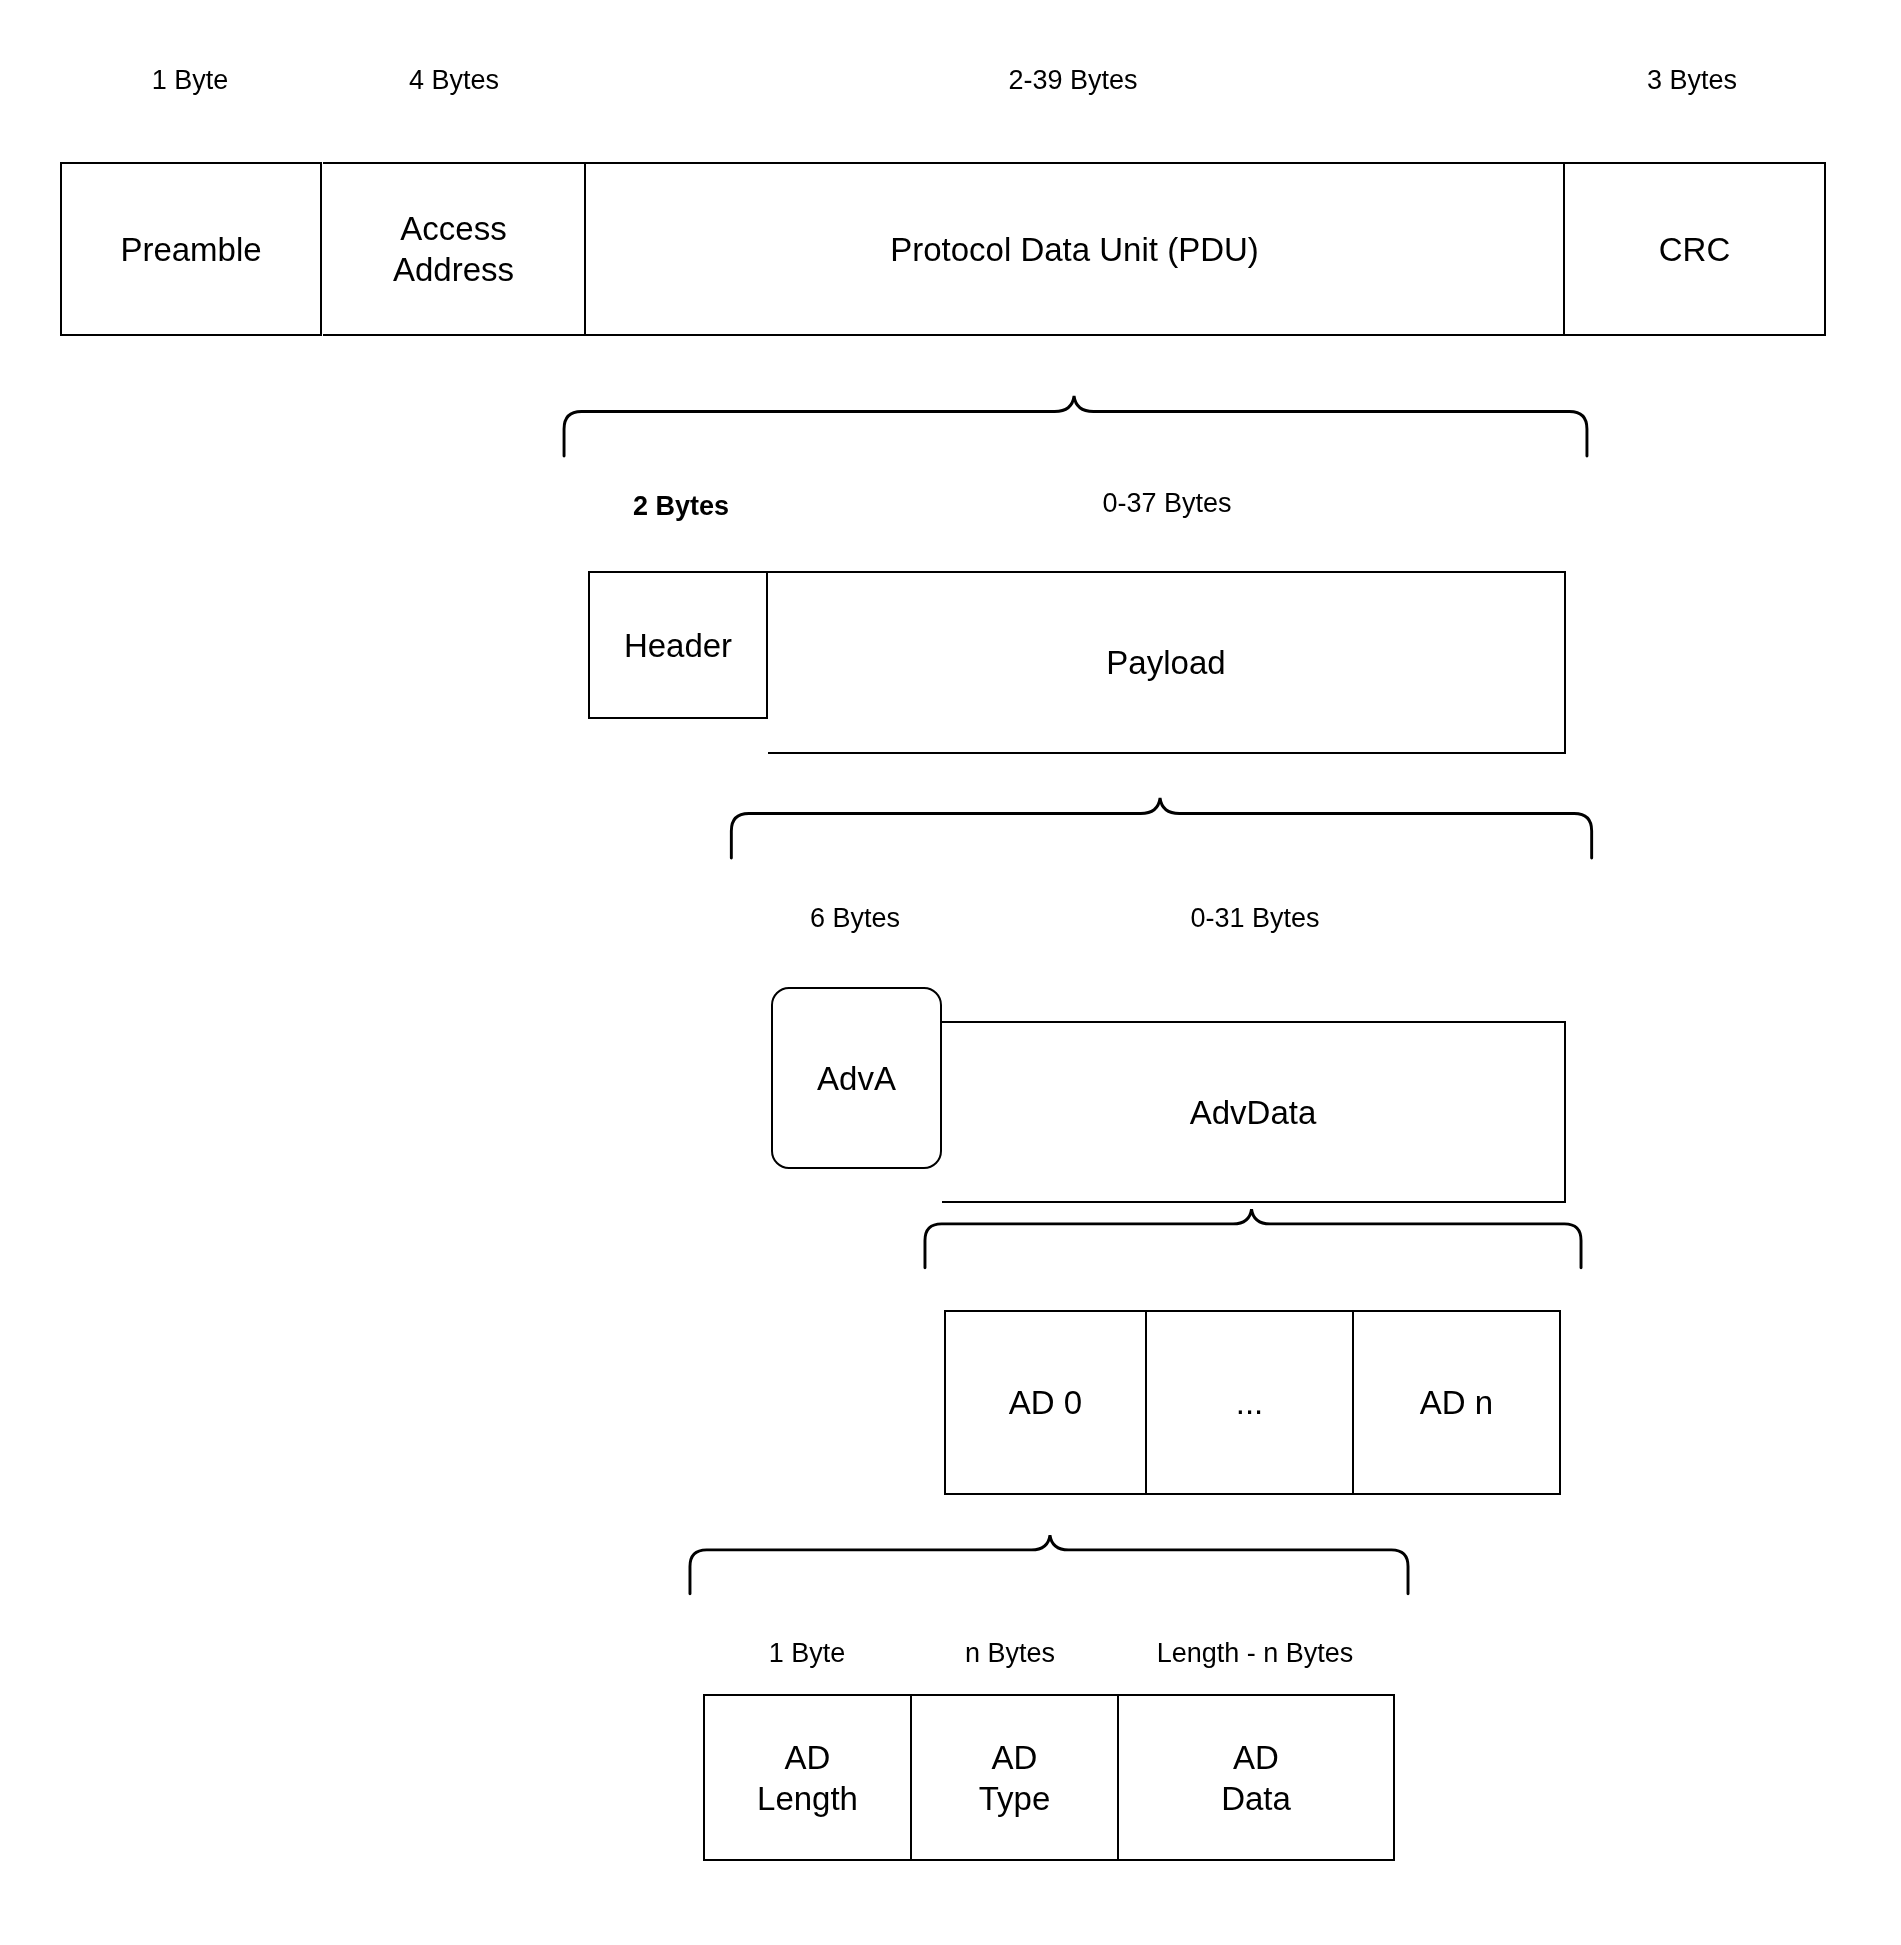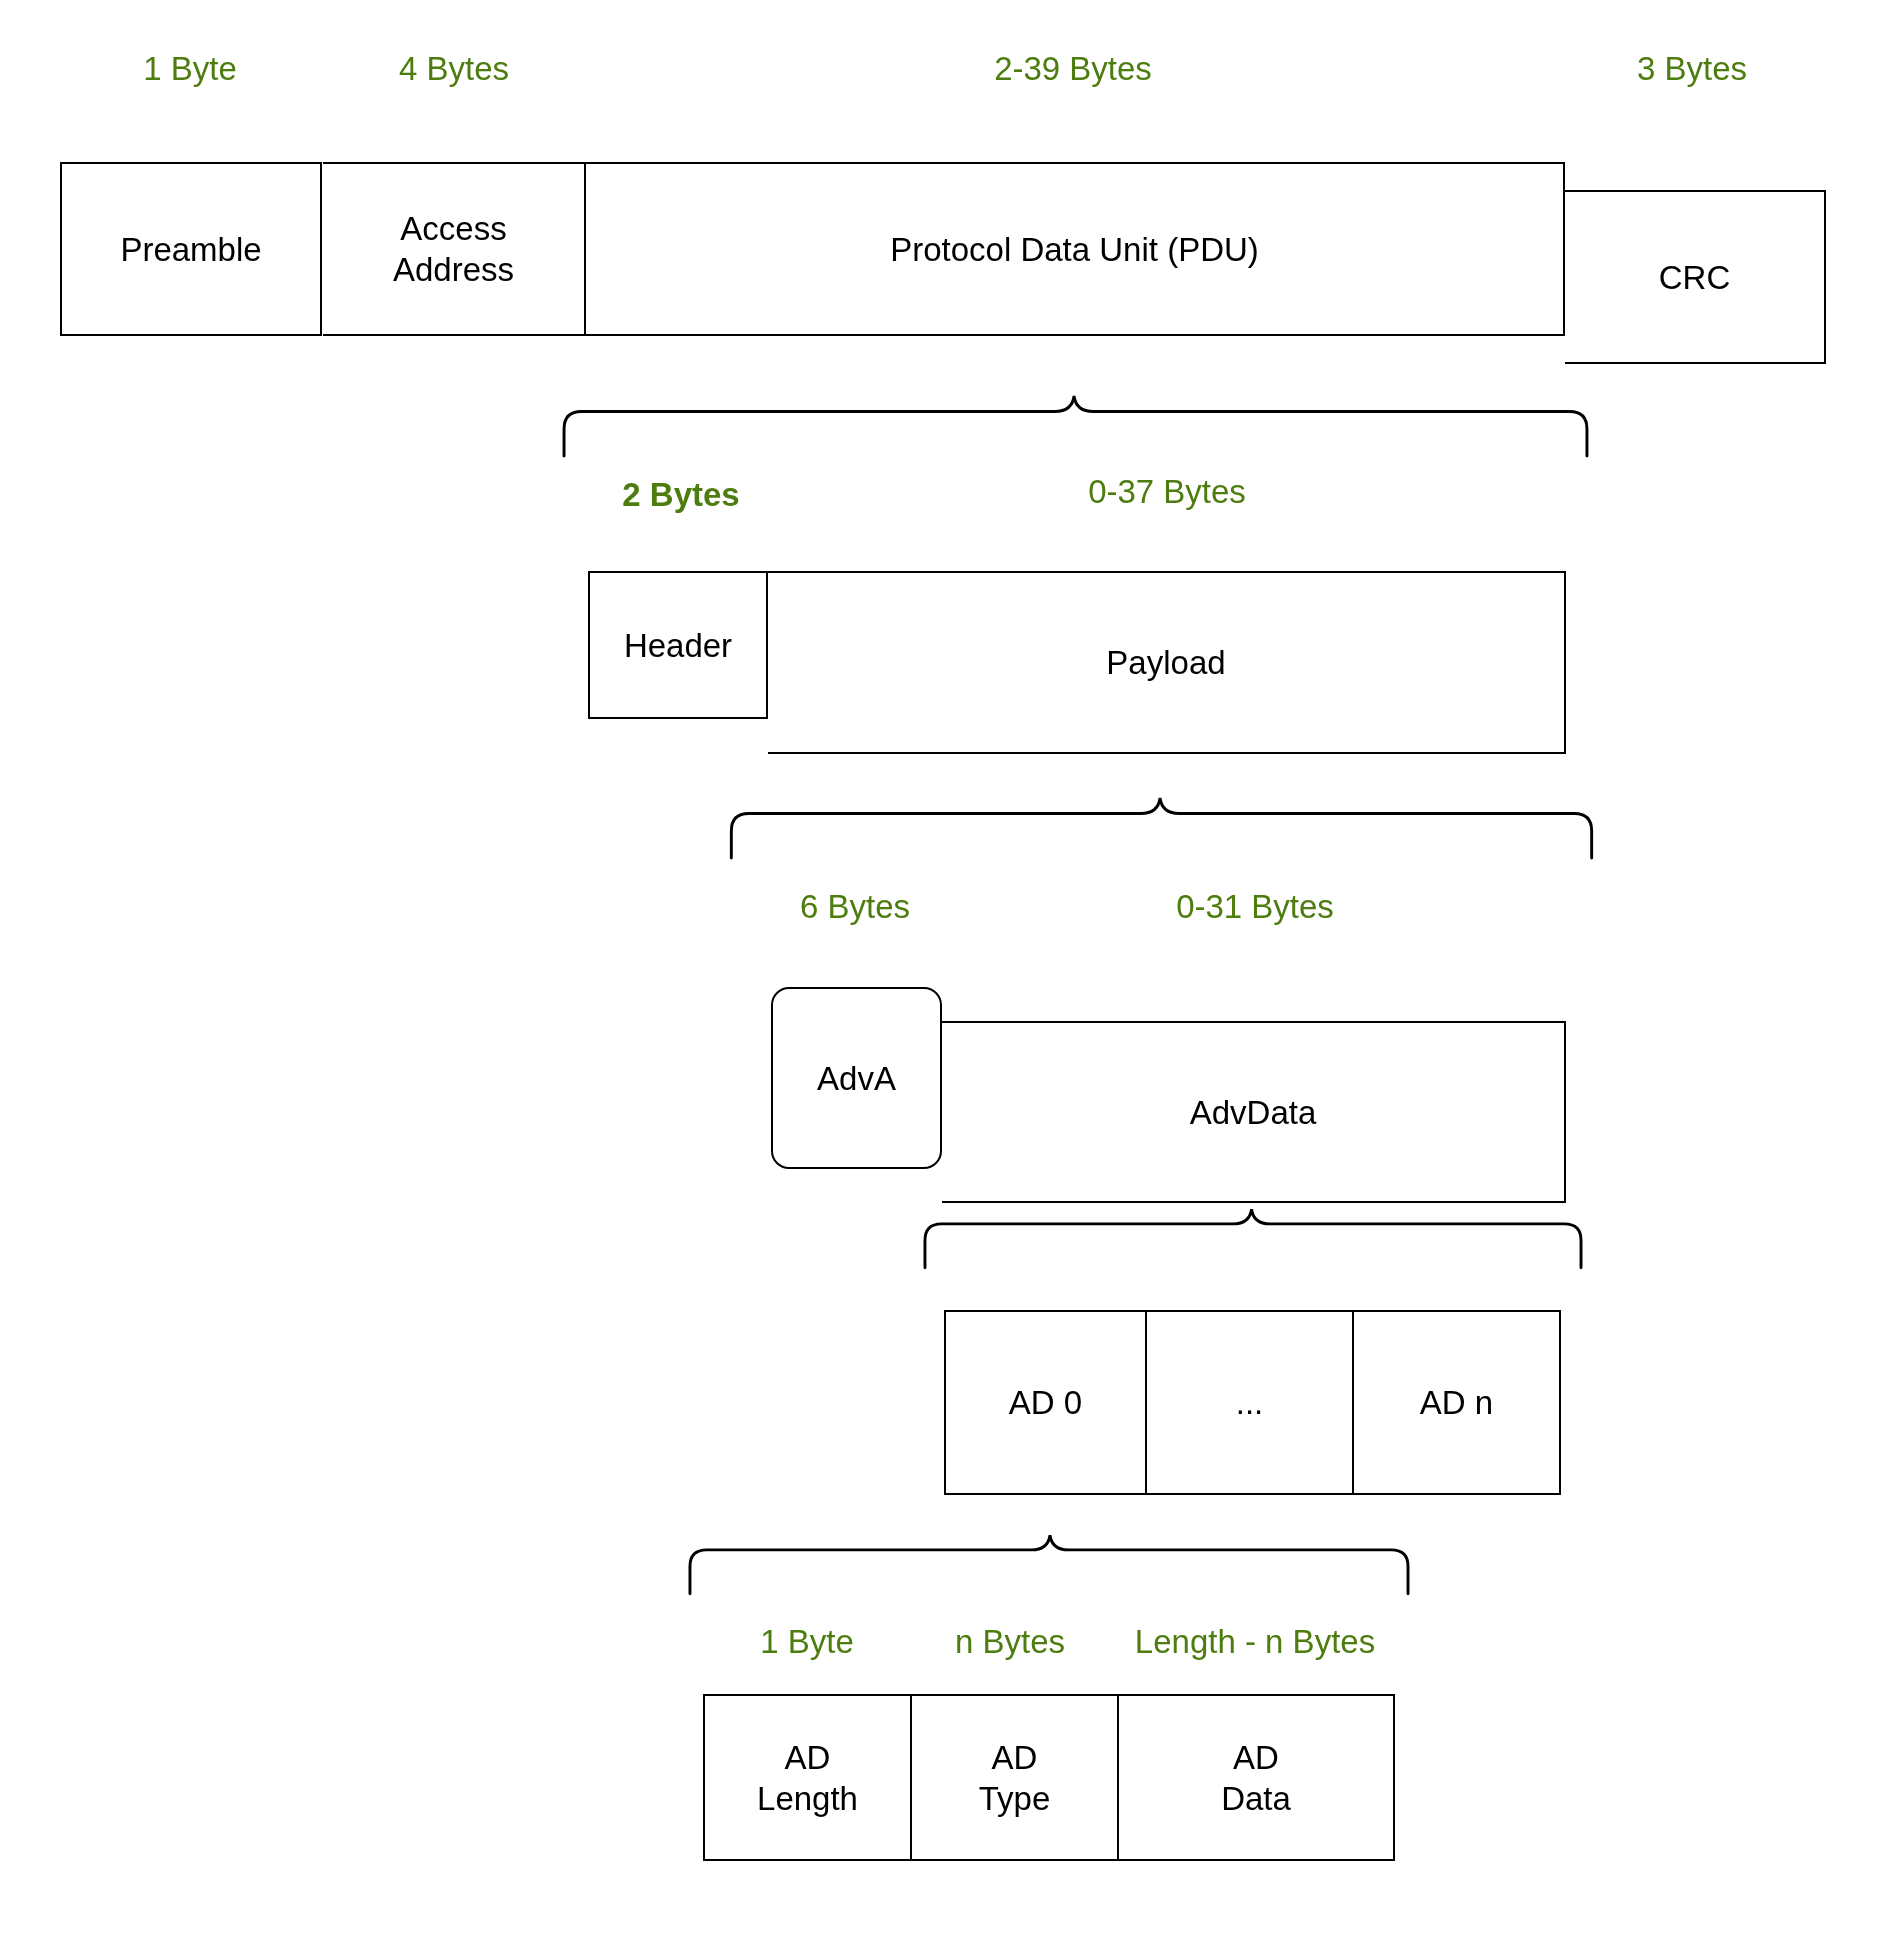--- a/index.html
+++ b/index.html
@@ -13,26 +13,27 @@
   }
   #canvas {
     position: relative;
     width: 1902px;
     height: 1946px;
     background: #ffffff;
     overflow: hidden;
   }
   .byte-label {
     position: absolute;
-    font-size: 33px;
+    font-size: 27px;
     line-height: 39px;
-    color: #4d7c0f;
+    color: #000000;
     text-align: center;
     white-space: nowrap;
     transform: translateX(-50%);
+    margin-top: 12px;
   }
   .field-box {
     position: absolute;
     box-sizing: border-box;
     border: 2.9px solid #000000;
     background: #ffffff;
     display: flex;
     align-items: center;
     justify-content: center;
     text-align: center;
@@ -66,21 +67,21 @@
     <div class="field-box" style="left:60px; top:162px; width:262px; height:174px;">
       <span class="field-label">Preamble</span>
     </div>
     <div class="field-box nb-left" style="left:323px; top:162px; width:263px; height:174px;">
       <span class="field-label">Access
 Address</span>
     </div>
     <div class="field-box nb-left" style="left:586px; top:162px; width:979px; height:174px;">
       <span class="field-label">Protocol Data Unit (PDU)</span>
     </div>
-    <div class="field-box nb-left" style="left:1565px; top:162px; width:261px; height:174px;margin-top:28px;">
+    <div class="field-box nb-left" style="left:1565px; top:162px; width:261px; height:174px;">
       <span class="field-label">CRC</span>
     </div>
   </div>
 
   <div class="brace" style="left:559px; top:396px; width:1033px; height:60px;">
     <svg width="1033" height="60" viewBox="0 0 1059 62" fill="none">
       <path d="M 1 62 L 1 34 Q 1 16 19 16 L 508 16 Q 526 16 528 0 Q 530 16 548 16 L 1040 16 Q 1058 16 1058 34 L 1058 62" stroke="#000000" stroke-width="3" fill="none" stroke-linecap="round"></path>
     </svg>
   </div>
 

